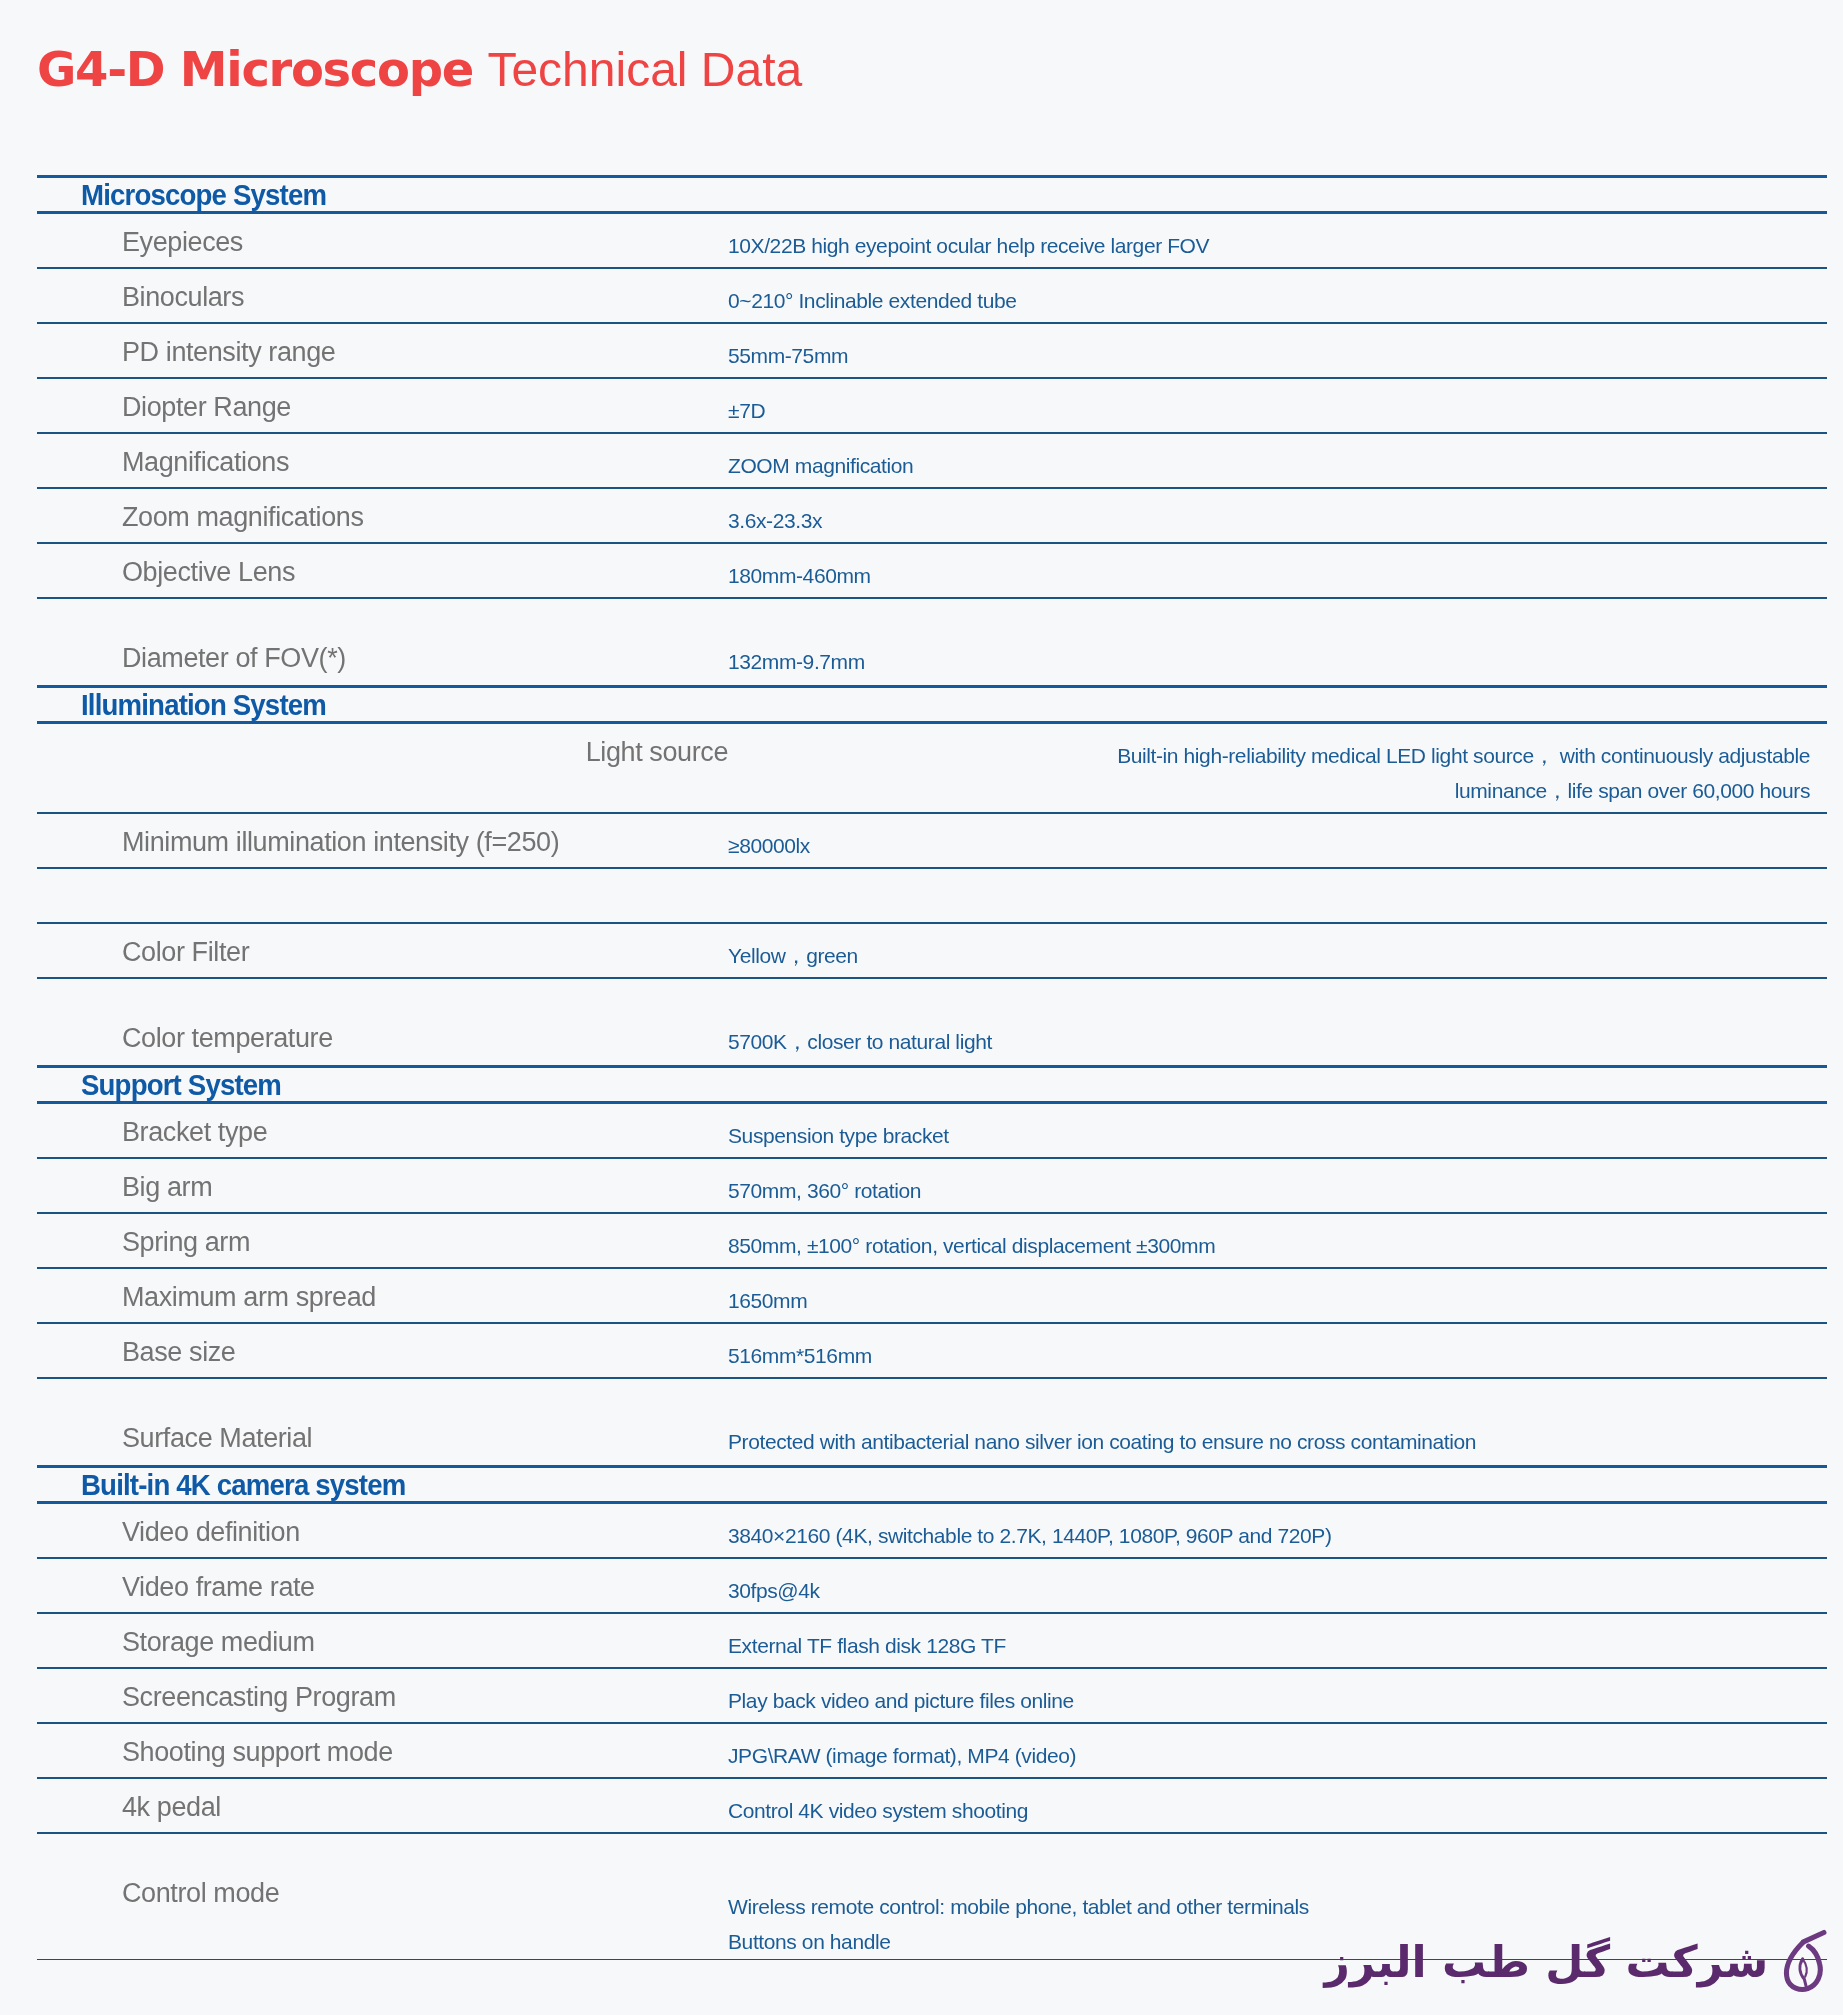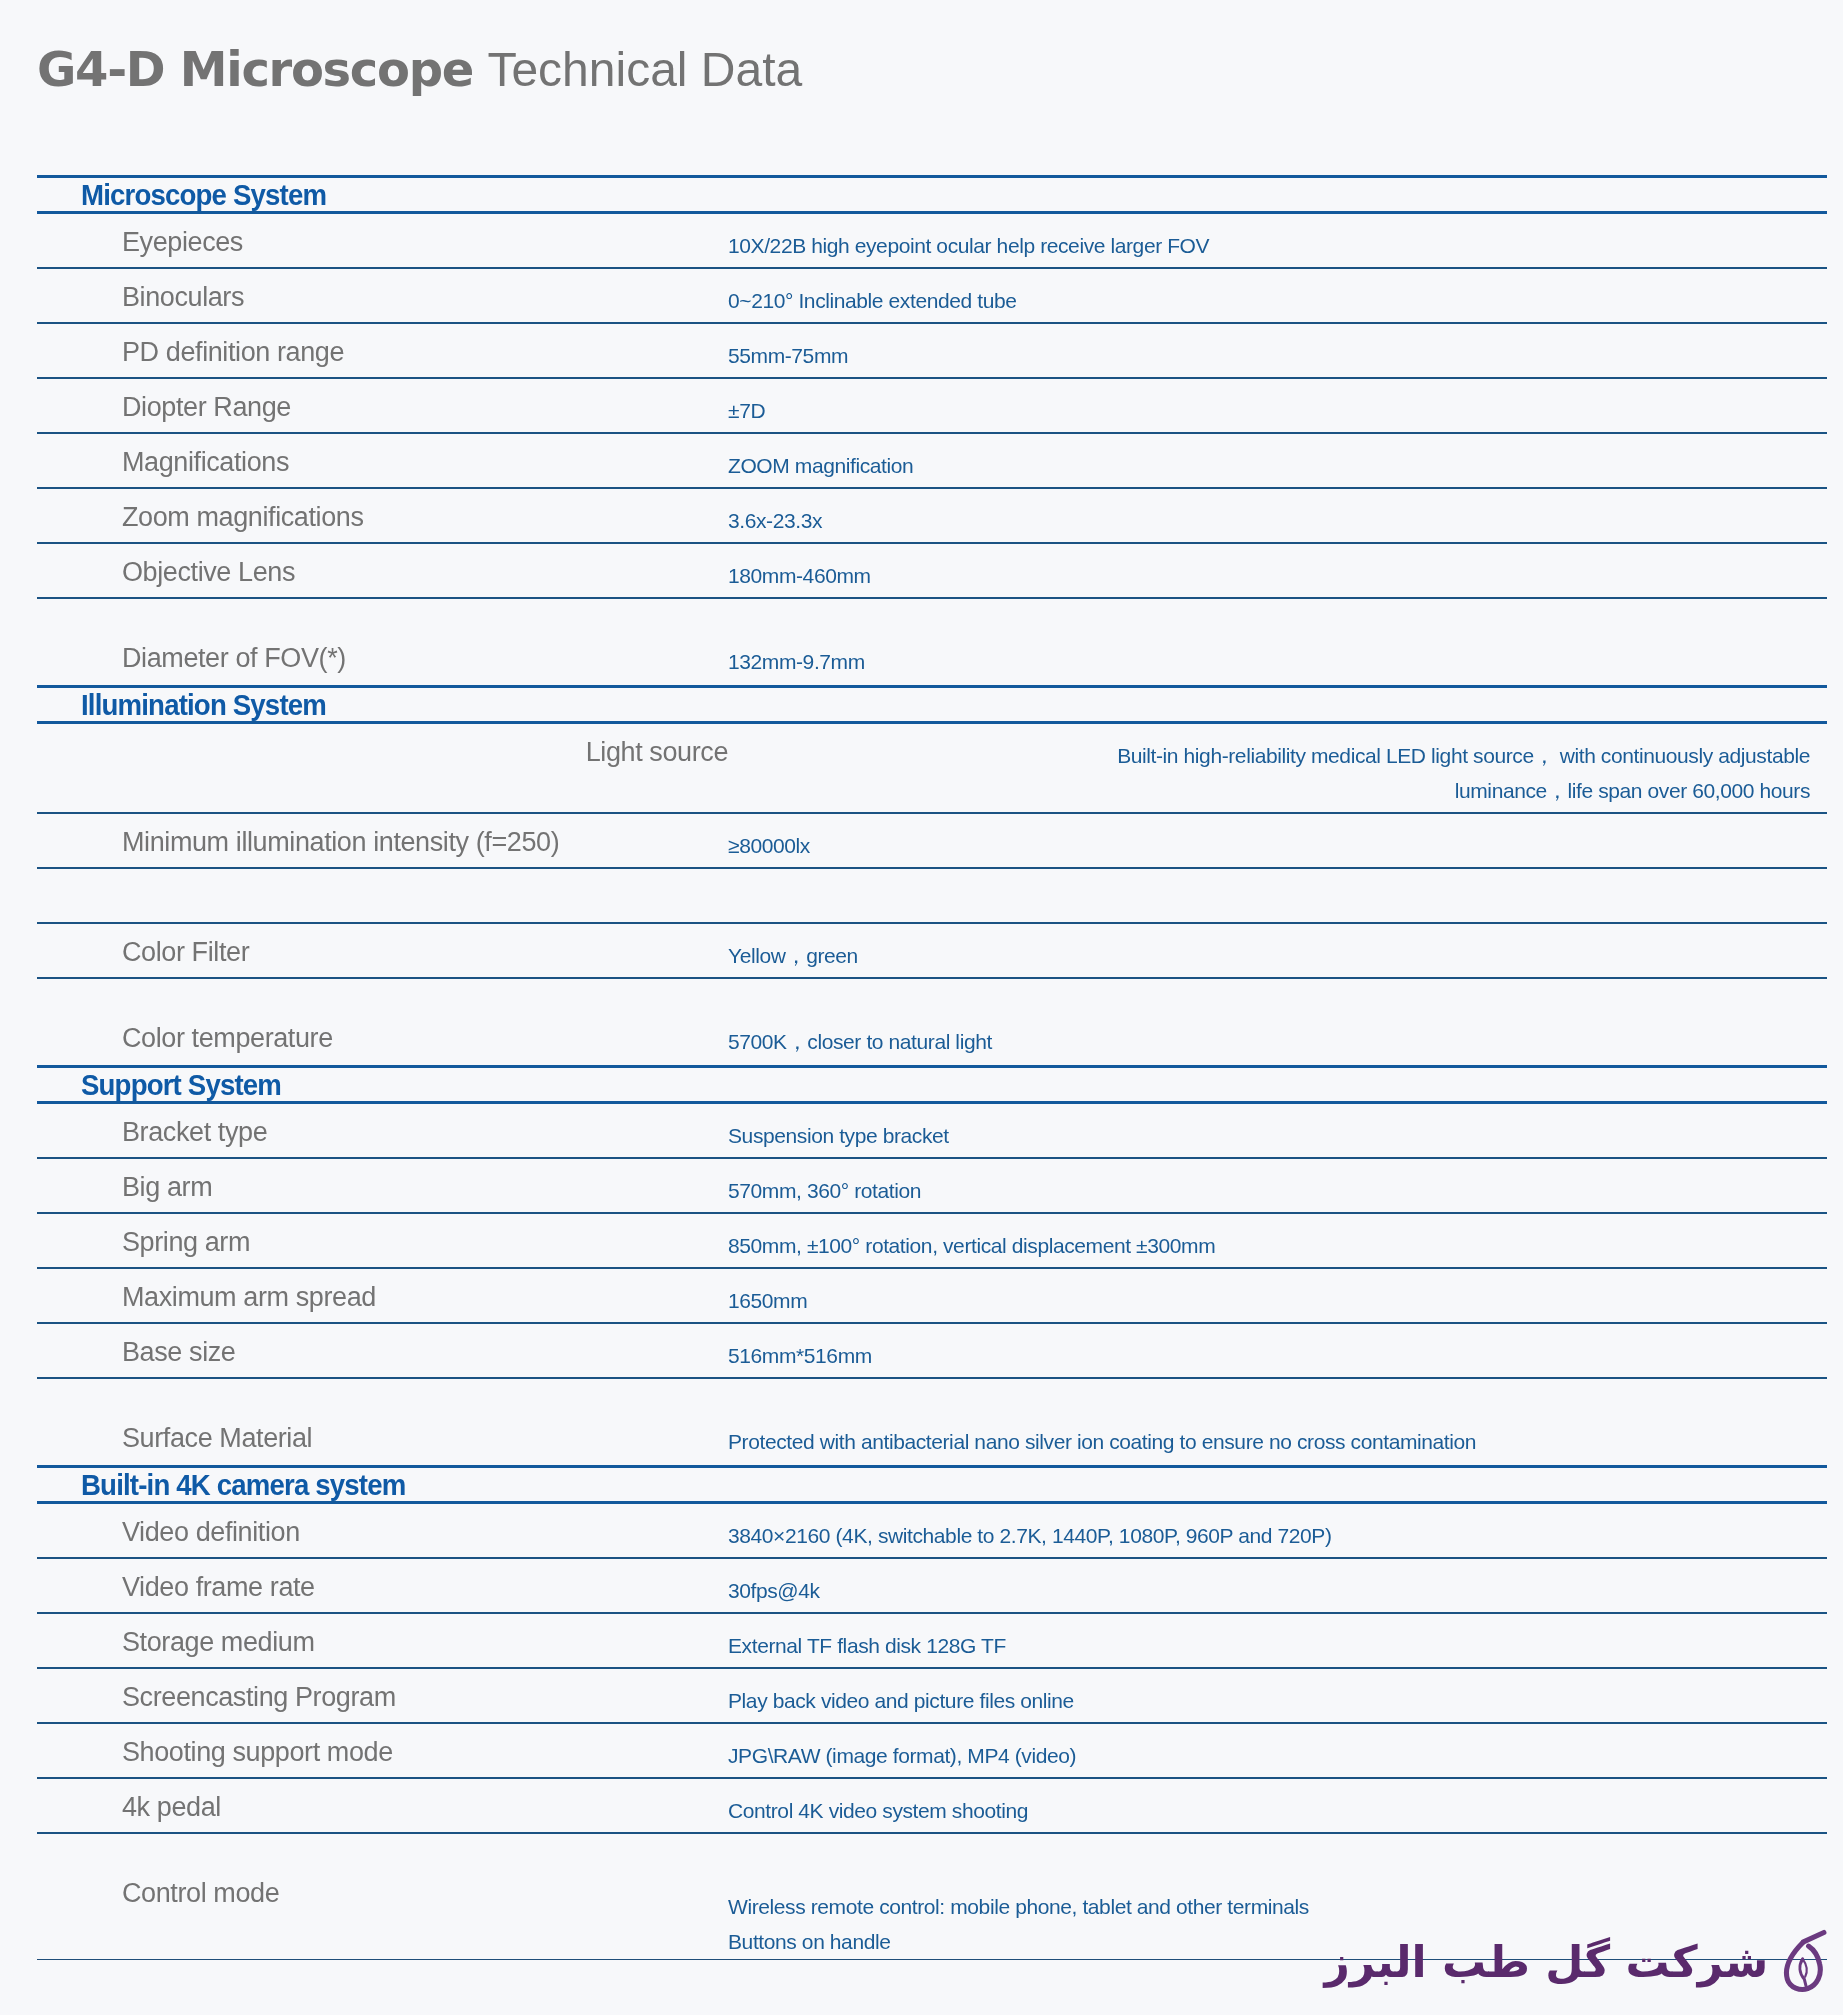--- a/index.html
+++ b/index.html
@@ -7,21 +7,21 @@
     width: 1844px; height: 2015px;
     background: #f7f8fa;
     position: relative;
     overflow: hidden;
     font-family: "DejaVu Sans", "Liberation Sans", sans-serif;
     color: #1b5c96;
   }
   .title {
     position: absolute; left: 37px; top: 37px;
     font-size: 48px; line-height: 64px; white-space: nowrap;
-    color: #737373; letter-spacing: -0.9px;
+    color: #ef4444; letter-spacing: -0.9px;
   }
   .title .bold { font-weight: bold; letter-spacing: -1.3px; }
   .title .light { font-weight: normal; font-family: "Liberation Sans", sans-serif; letter-spacing: 0px; }
 
   .table {
     position: absolute; left: 37px; top: 175px; width: 1790px;
   }
   .section-header {
     height: 39px; box-sizing: border-box;
     border-top: 3.4px solid #13599c;
@@ -87,21 +87,21 @@
     </div>
     <div class="row">
       <div class="cell-label">Eyepieces</div>
       <div class="cell-value">10X/22B high eyepoint ocular help receive larger FOV</div>
     </div>
     <div class="row">
       <div class="cell-label">Binoculars</div>
       <div class="cell-value">0~210° Inclinable extended tube</div>
     </div>
     <div class="row">
-      <div class="cell-label">PD definition range</div>
+      <div class="cell-label">PD intensity range</div>
       <div class="cell-value">55mm-75mm</div>
     </div>
     <div class="row">
       <div class="cell-label">Diopter Range</div>
       <div class="cell-value">±7D</div>
     </div>
     <div class="row">
       <div class="cell-label">Magnifications</div>
       <div class="cell-value">ZOOM magnification</div>
     </div>

